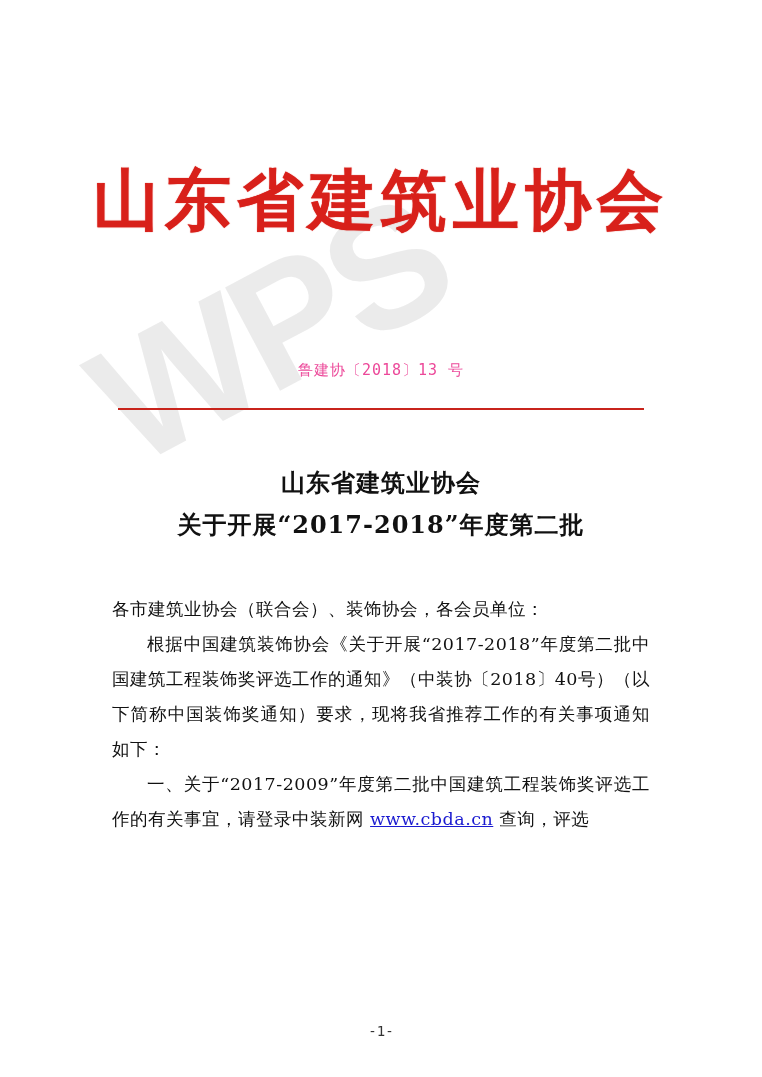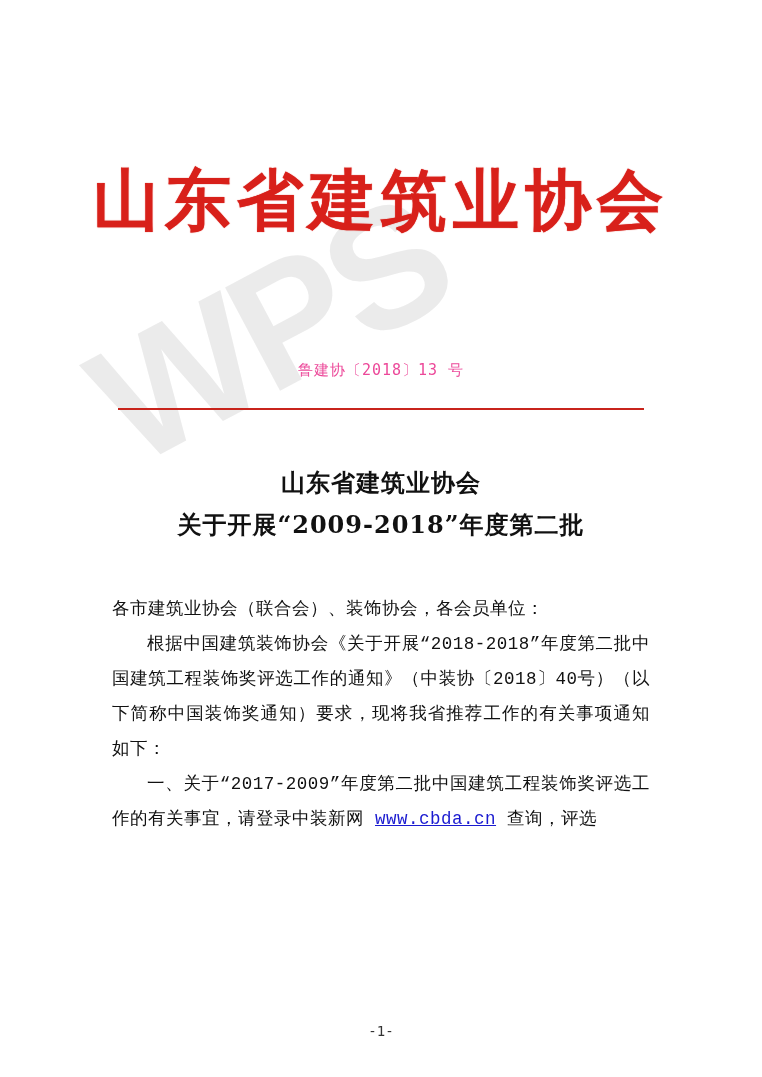--- a/index.html
+++ b/index.html
@@ -84,21 +84,20 @@
   .body-block {
     margin: 46px 112px 0 112px;
     font-size: 17.5px;
     line-height: 2.0;
     color: #111111;
     text-align: justify;
     letter-spacing: 0.5px;
   }
   .body-block p {
     margin: 0 0 0 0;
-    font-family: Liberation Mono, monospace;
   }
   .indent {
     text-indent: 2em;
   }
   .link {
     color: #1a1ad0;
     text-decoration: underline;
   }
   .page-number {
     position: absolute;
@@ -123,26 +122,26 @@
   <div class="content">
 
     <div class="org-title">山东省建筑业协会</div>
 
     <div class="doc-number">鲁建协〔2018〕13 号</div>
 
     <div class="red-rule"></div>
 
     <div class="headline">
       <div>山东省建筑业协会</div>
-      <div>关于开展“2009-2018”年度第二批</div>
+      <div>关于开展“2017-2018”年度第二批</div>
     </div>
 
     <div class="body-block">
       <p>各市建筑业协会（联合会）、装饰协会，各会员单位：</p>
-      <p class="indent">根据中国建筑装饰协会《关于开展“2018-2018”年度第二批中国建筑工程装饰奖评选工作的通知》（中装协〔2018〕40号）（以下简称中国装饰奖通知）要求，现将我省推荐工作的有关事项通知如下：</p>
+      <p class="indent">根据中国建筑装饰协会《关于开展“2017-2018”年度第二批中国建筑工程装饰奖评选工作的通知》（中装协〔2018〕40号）（以下简称中国装饰奖通知）要求，现将我省推荐工作的有关事项通知如下：</p>
       <p class="indent"><span>一、关于“2017-2009”年度第二批中国建筑工程装饰奖评选工作的有关事宜，请登录中装新网 </span><a class="link" href="#">www.cbda.cn</a><span> 查询，评选</span></p>
     </div>
 
   </div>
 
   <div class="page-number">-1-</div>
 
 </div>
 
 </body></html>

